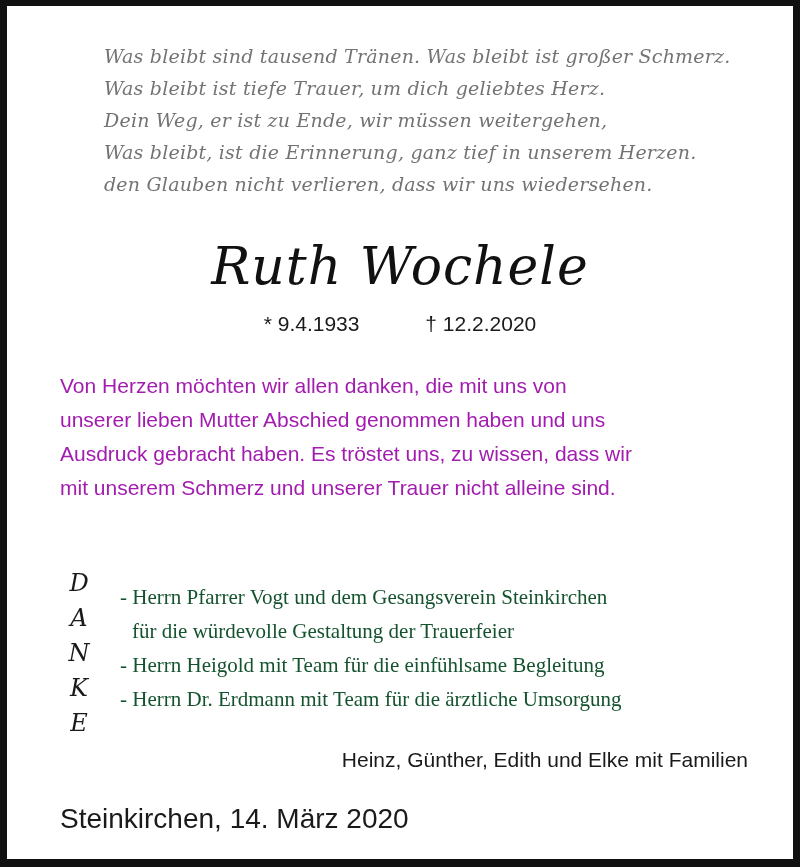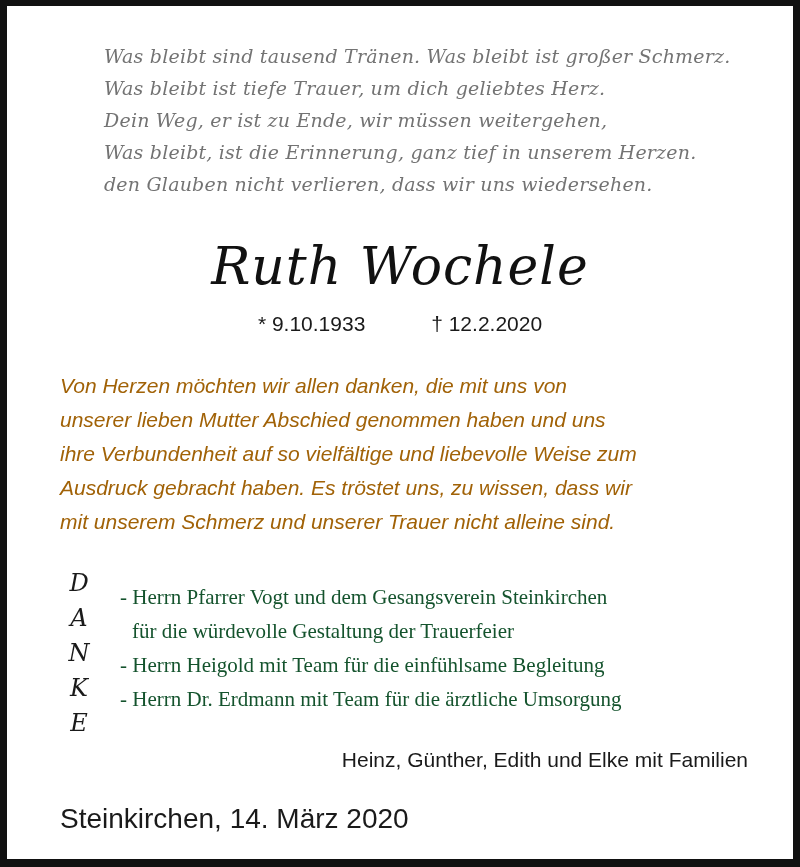--- a/index.html
+++ b/index.html
@@ -70,22 +70,21 @@
     .dates .birth { display: inline-block; margin-right: 60px; }
     .dates .death { display: inline-block; }
     .thanks {
       position: absolute;
       left: 60px;
       top: 369px;
       width: 700px;
       font-family: "Liberation Sans", sans-serif;
       font-size: 21px;
       line-height: 34px;
-      color: #a16207;
-      font-style: italic;
+      color: #a21caf;
     }
     .thanks .line { display: block; white-space: nowrap; }
     .danke-letters {
       position: absolute;
       left: 62px;
       top: 566px;
       width: 34px;
       font-family: "DejaVu Serif", serif;
       font-style: italic;
       font-size: 24px;
@@ -135,28 +134,27 @@
   <span class="line">Was bleibt sind tausend Tränen. Was bleibt ist großer Schmerz.</span>
   <span class="line">Was bleibt ist tiefe Trauer, um dich geliebtes Herz.</span>
   <span class="line">Dein Weg, er ist zu Ende, wir müssen weitergehen,</span>
   <span class="line">Was bleibt, ist die Erinnerung, ganz tief in unserem Herzen.</span>
   <span class="line">den Glauben nicht verlieren, dass wir uns wiedersehen.</span>
 </div>
 
 <div class="name">Ruth Wochele</div>
 
 <div class="dates">
-  <span class="birth">* 9.10.1933</span>
+  <span class="birth">* 9.4.1933</span>
   <span class="death">† 12.2.2020</span>
 </div>
 
 <div class="thanks">
   <span class="line">Von Herzen möchten wir allen danken, die mit uns von</span>
   <span class="line">unserer lieben Mutter Abschied genommen haben und uns</span>
-  <span class="line">ihre Verbundenheit auf so vielfältige und liebevolle Weise zum</span>
   <span class="line">Ausdruck gebracht haben. Es tröstet uns, zu wissen, dass wir</span>
   <span class="line">mit unserem Schmerz und unserer Trauer nicht alleine sind.</span>
 </div>
 
 <div class="danke-letters">
   <span>D</span>
   <span>A</span>
   <span>N</span>
   <span>K</span>
   <span>E</span>

